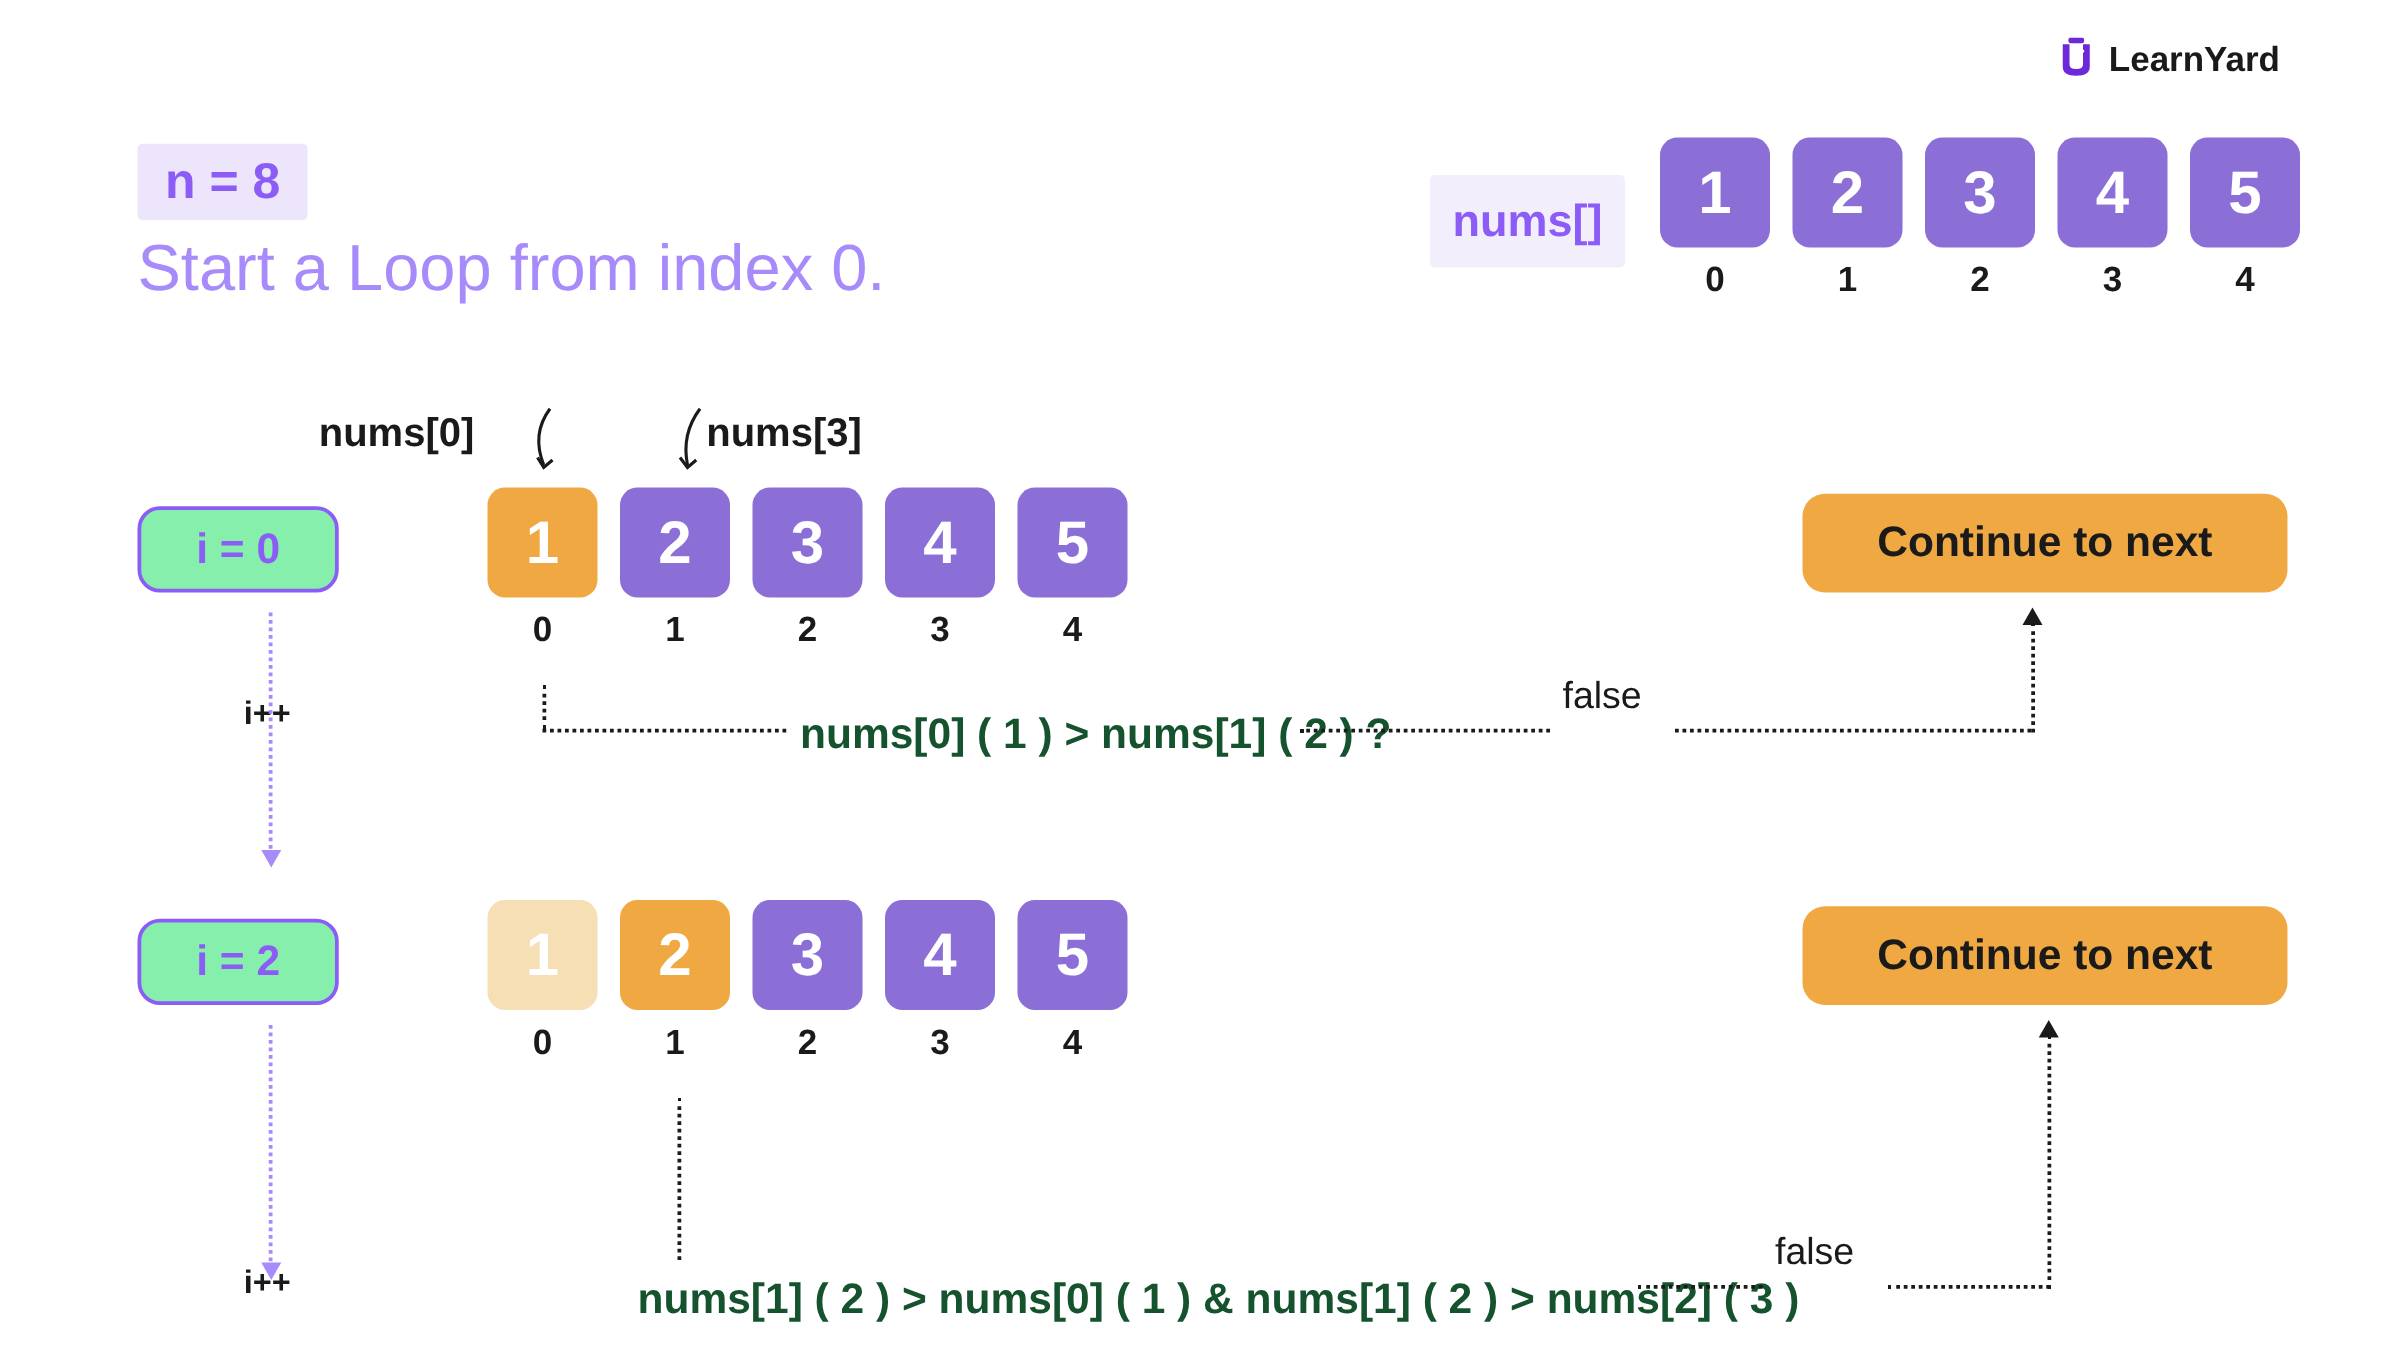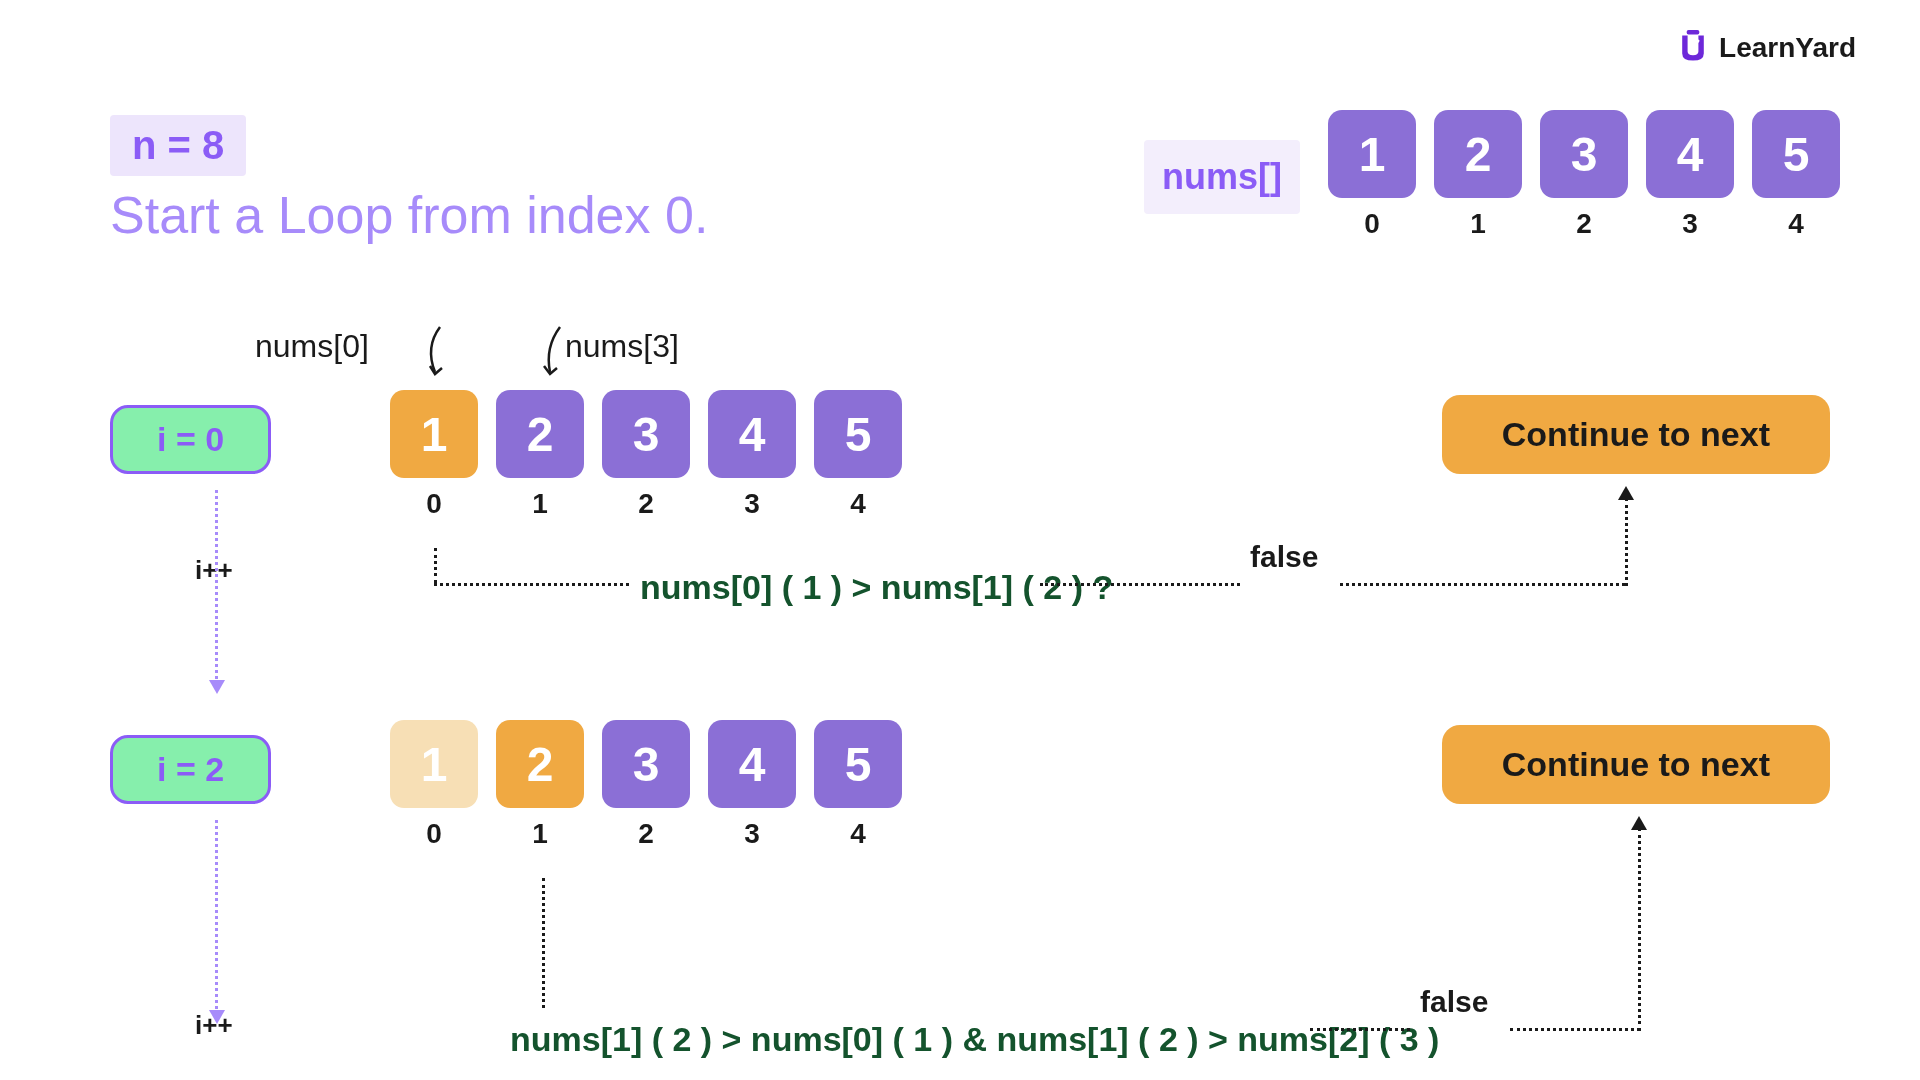--- a/index.html
+++ b/index.html
@@ -6,21 +6,21 @@
 body {
   font-family: 'Segoe UI', -apple-system, BlinkMacSystemFont, sans-serif;
   background: #ffffff;
   width: 1920px;
   height: 1080px;
   position: relative;
 }
 .logo {
   position: absolute;
   top: 30px;
-  right: 64px;
+  right: 96px;
   display: flex;
   align-items: center;
   gap: 8px;
 }
 .logo-icon {
   width: 36px;
   height: 36px;
 }
 .logo-text {
   font-size: 28px;
@@ -111,21 +111,21 @@
 .array-row {
   position: absolute;
   left: 280px;
   top: 80px;
   display: flex;
   gap: 18px;
 }
 .pointer-label {
   position: absolute;
   font-size: 32px;
-  font-weight: 400;
+  font-weight: 700;
   color: #1a1a1a;
 }
 .ptr-0 { left: 145px; top: 18px; }
 .ptr-1 { left: 455px; top: 18px; }
 .arrow-down {
   position: absolute;
   width: 50px;
   height: 60px;
 }
 .arr-0 { left: 310px; top: 12px; }
@@ -145,21 +145,21 @@
   position: absolute;
   font-size: 34px;
   font-weight: 700;
   color: #14532d;
 }
 .cond-1 { left: 530px; top: 258px; }
 .cond-2 { left: 400px; top: 380px; }
 .false-label {
   position: absolute;
   font-size: 30px;
-  font-weight: 700;
+  font-weight: 400;
   color: #1a1a1a;
 }
 .false-1 { left: 1140px; top: 230px; }
 .false-2 { left: 1310px; top: 345px; }
 .ipp-label {
   position: absolute;
   left: 85px;
   font-size: 26px;
   font-weight: 800;
   color: #1a1a1a;

